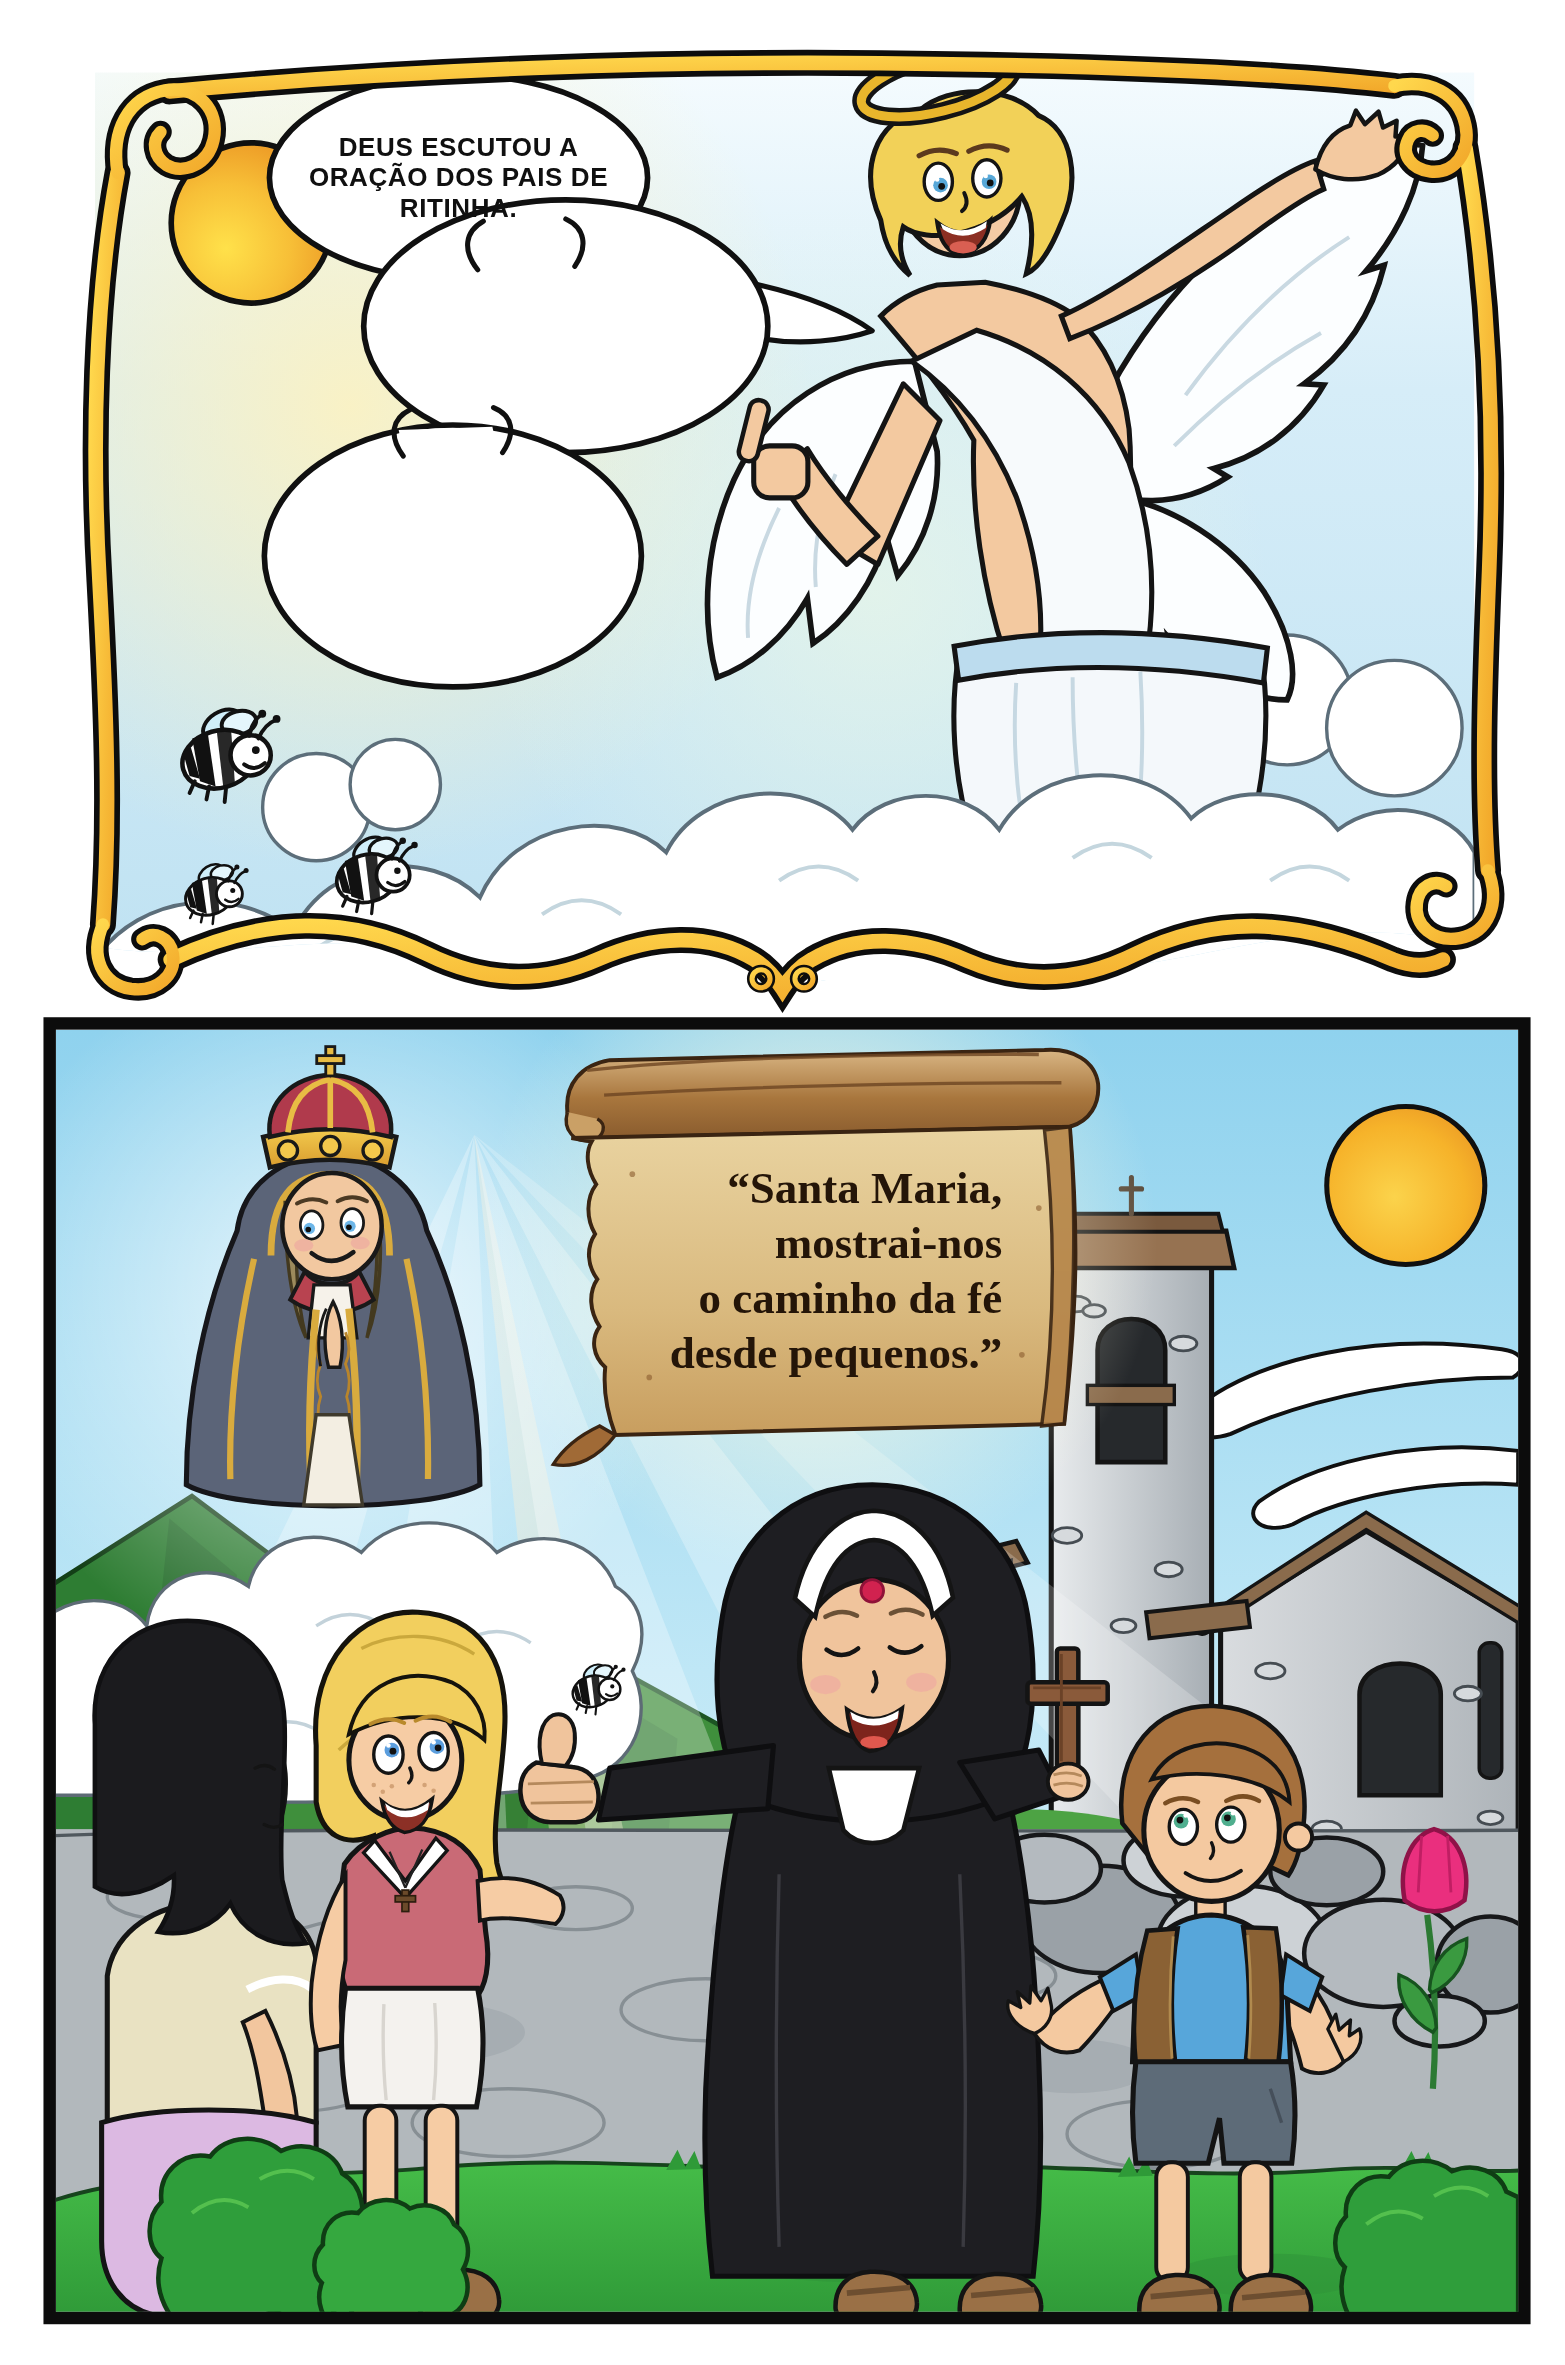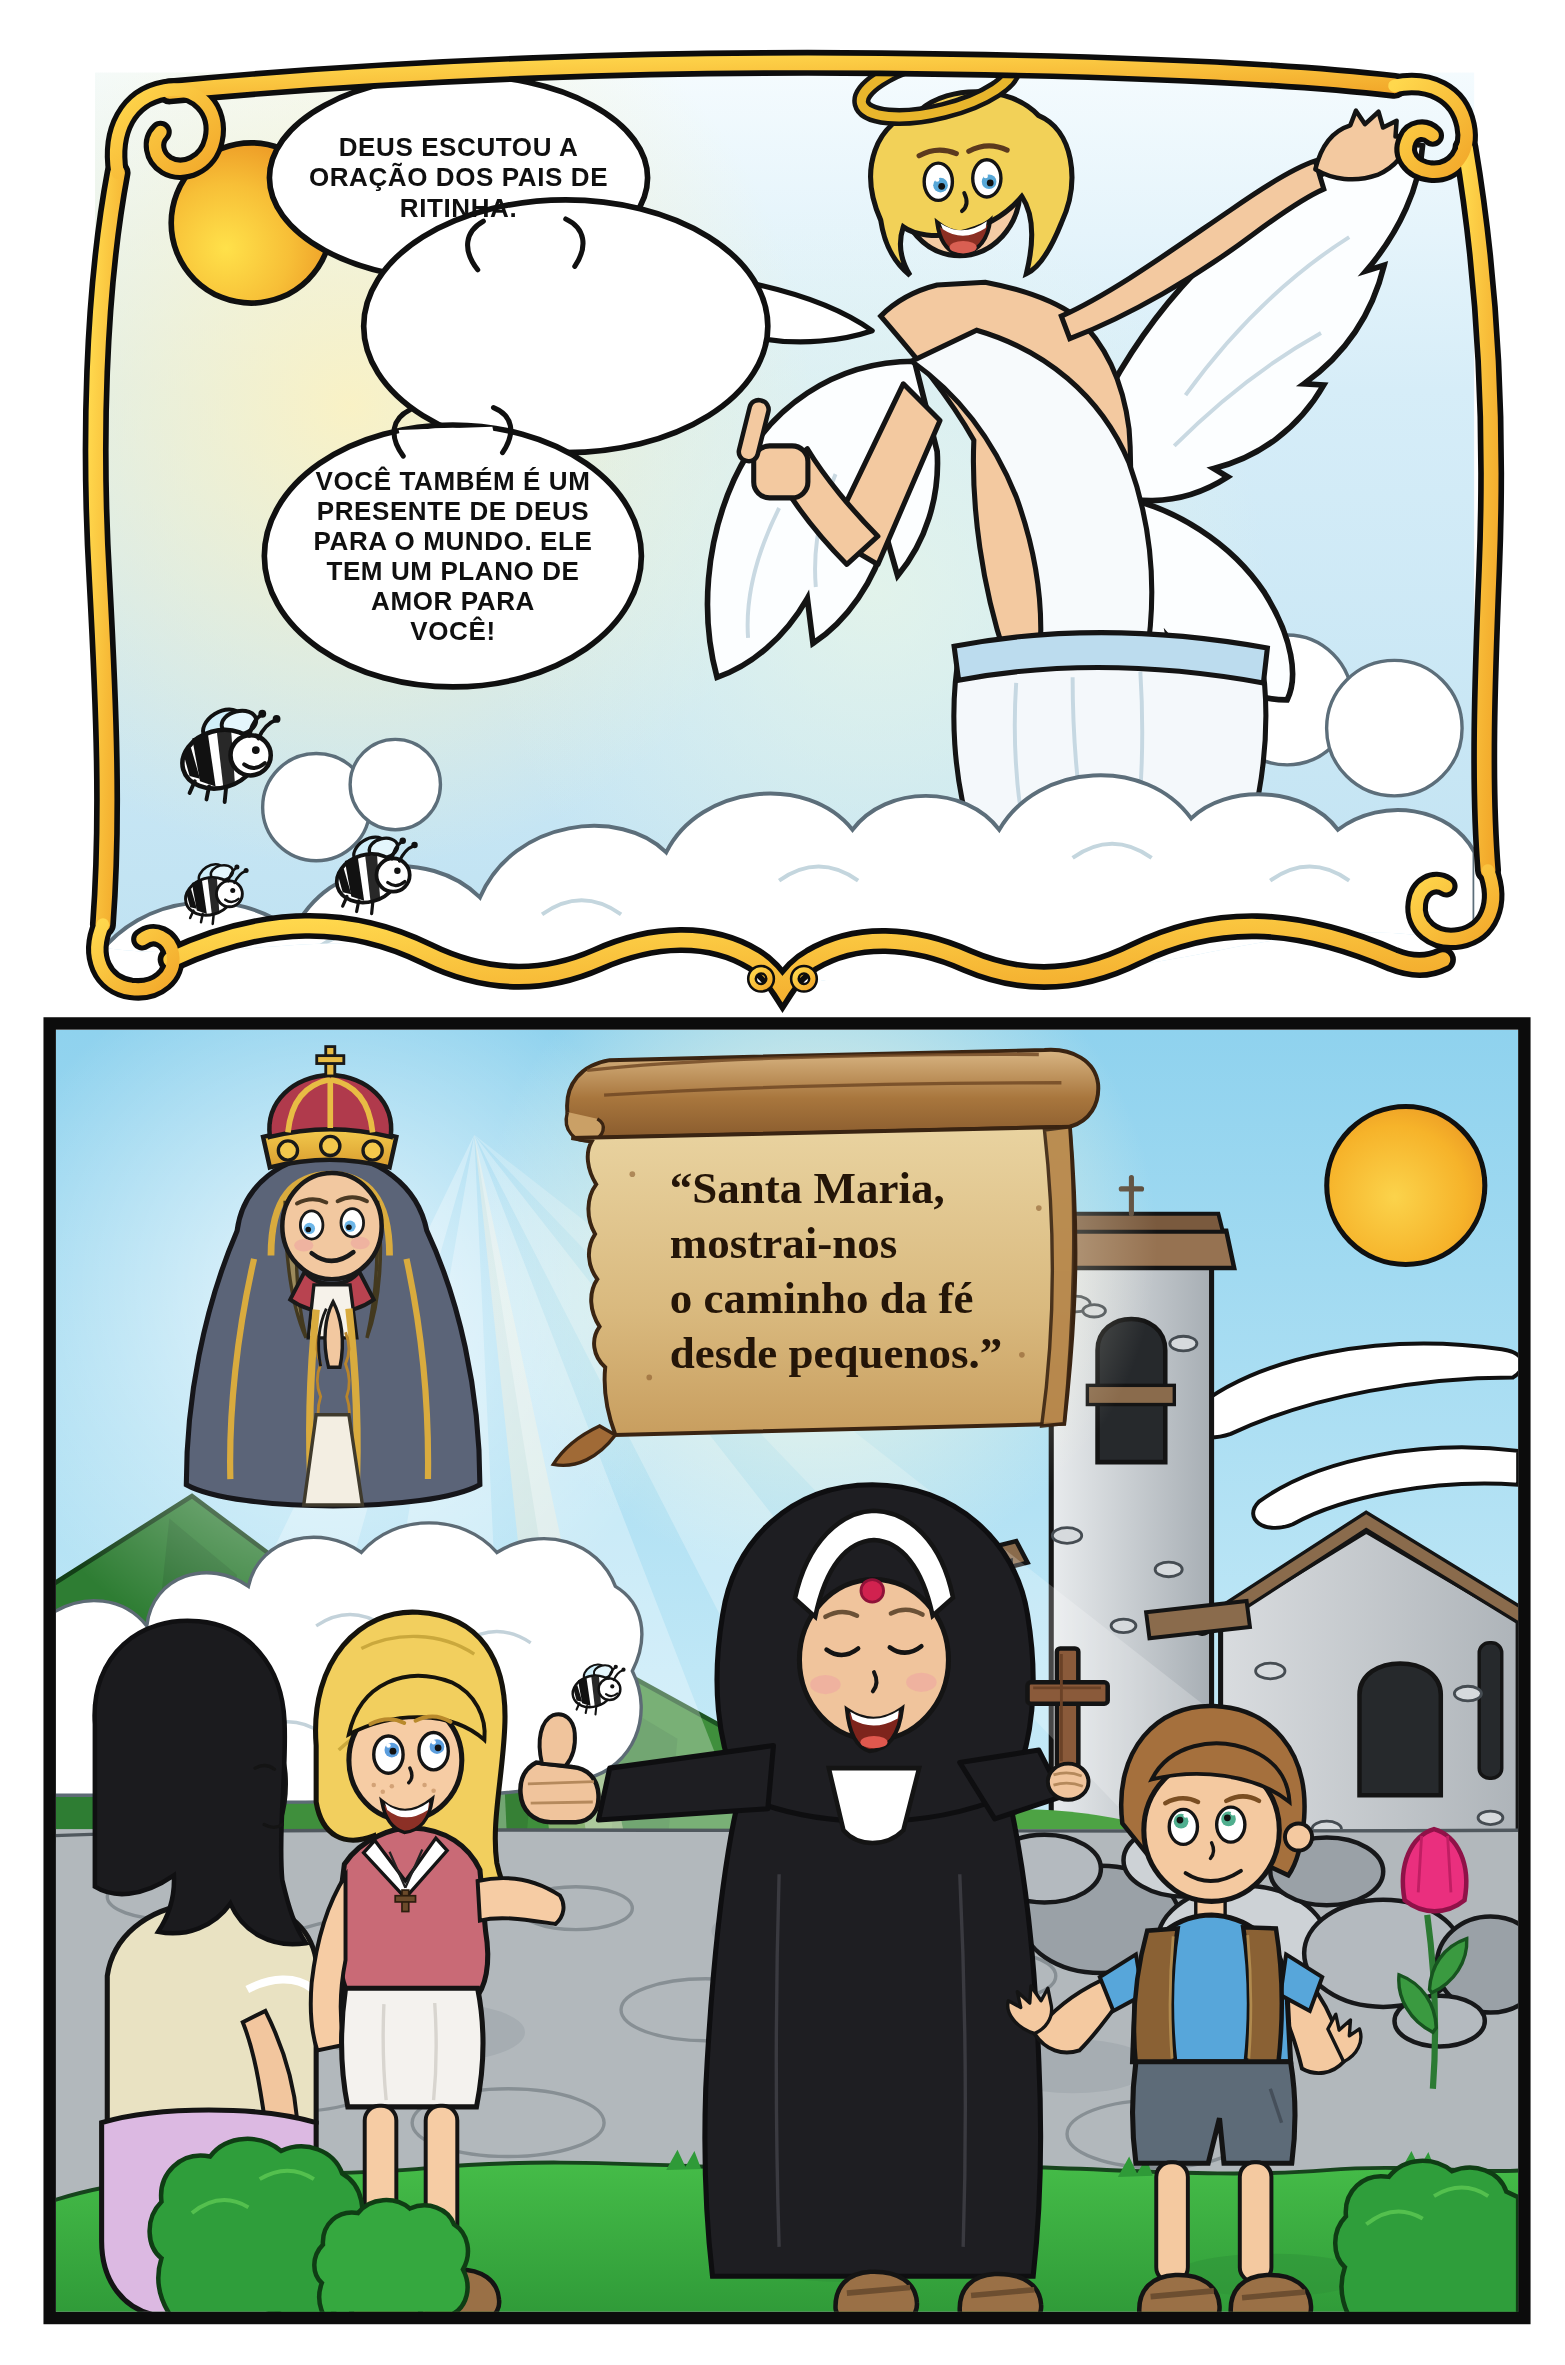--- a/index.html
+++ b/index.html
@@ -10,21 +10,21 @@
   .bubble-text{
     position:absolute;display:flex;align-items:center;justify-content:center;
     text-align:center;font-weight:700;color:#101010;white-space:pre-line;
     font-family:"Liberation Sans",sans-serif;letter-spacing:0.6px;line-height:1.16;
   }
   .bt1{left:289px;top:90px;width:339px;height:175px;font-size:26px;}
   .bt2{left:385px;top:208px;width:361px;height:237px;font-size:26px;}
   .bt3{left:278px;top:430px;width:350px;height:252px;font-size:26px;}
   .scroll-text{
     position:absolute;left:599px;top:1142px;width:474px;height:260px;
-    display:flex;align-items:center;justify-content:center;text-align:left;
+    display:flex;align-items:center;justify-content:center;text-align:right;
     font-family:"Liberation Serif",serif;font-weight:700;font-size:45px;
     line-height:1.22;color:#241508;white-space:pre-line;
   }
 </style>
 </head>
 <body>
 
 <div class="page">
 
   <section class="panel" style="top:0;height:844px;">
@@ -183,26 +183,20 @@
         <circle cx="1348" cy="1734" r="16" stroke="#0d0d0d" stroke-width="18"></circle>
         <circle cx="1424" cy="1734" r="16" stroke="#0d0d0d" stroke-width="18"></circle>
         <circle cx="1348" cy="1734" r="16" stroke="url(#goldG)" stroke-width="9"></circle>
         <circle cx="1424" cy="1734" r="16" stroke="url(#goldG)" stroke-width="9"></circle>
       </g>
     </svg>
 
     <div class="bubble-text bt1">DEUS ESCUTOU A
 ORAÇÃO DOS PAIS DE
 RITINHA.</div>
-    <div class="bubble-text bt3">VOCÊ TAMBÉM É UM
-PRESENTE DE DEUS
-PARA O MUNDO. ELE
-TEM UM PLANO DE
-AMOR PARA
-VOCÊ!</div>
   </section>
 
   <section class="panel" style="top:1016px;height:1349px;">
     <svg class="art" width="1565" height="1349" viewBox="0 0 2772 2389">
       <defs>
         <linearGradient id="sky2" x1="0" y1="0" x2="0" y2="1">
           <stop offset="0" stop-color="#8fd2ee"></stop>
             <stop offset="0.5" stop-color="#bfe7f6"></stop>
             <stop offset="1" stop-color="#dff3fb"></stop>
         </linearGradient>

